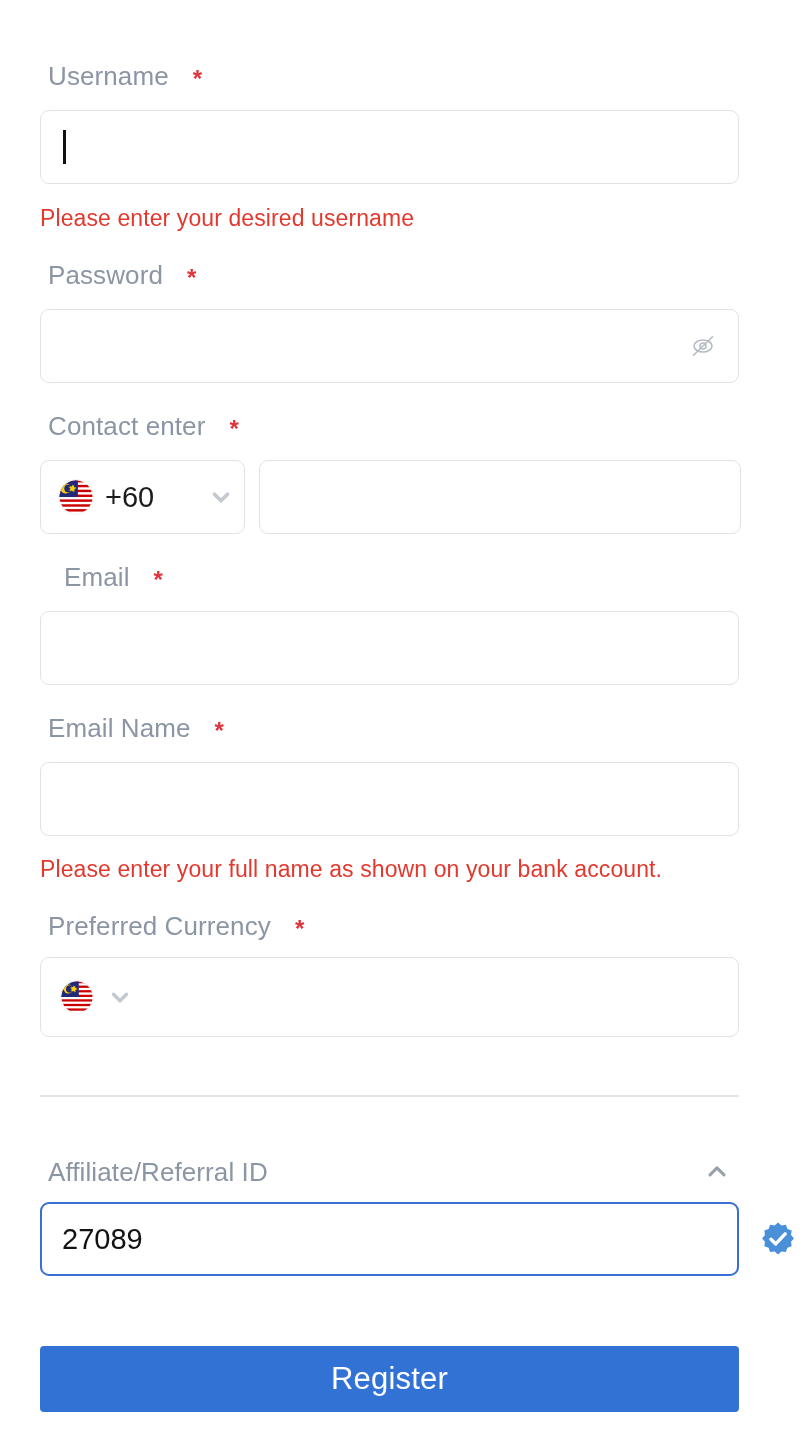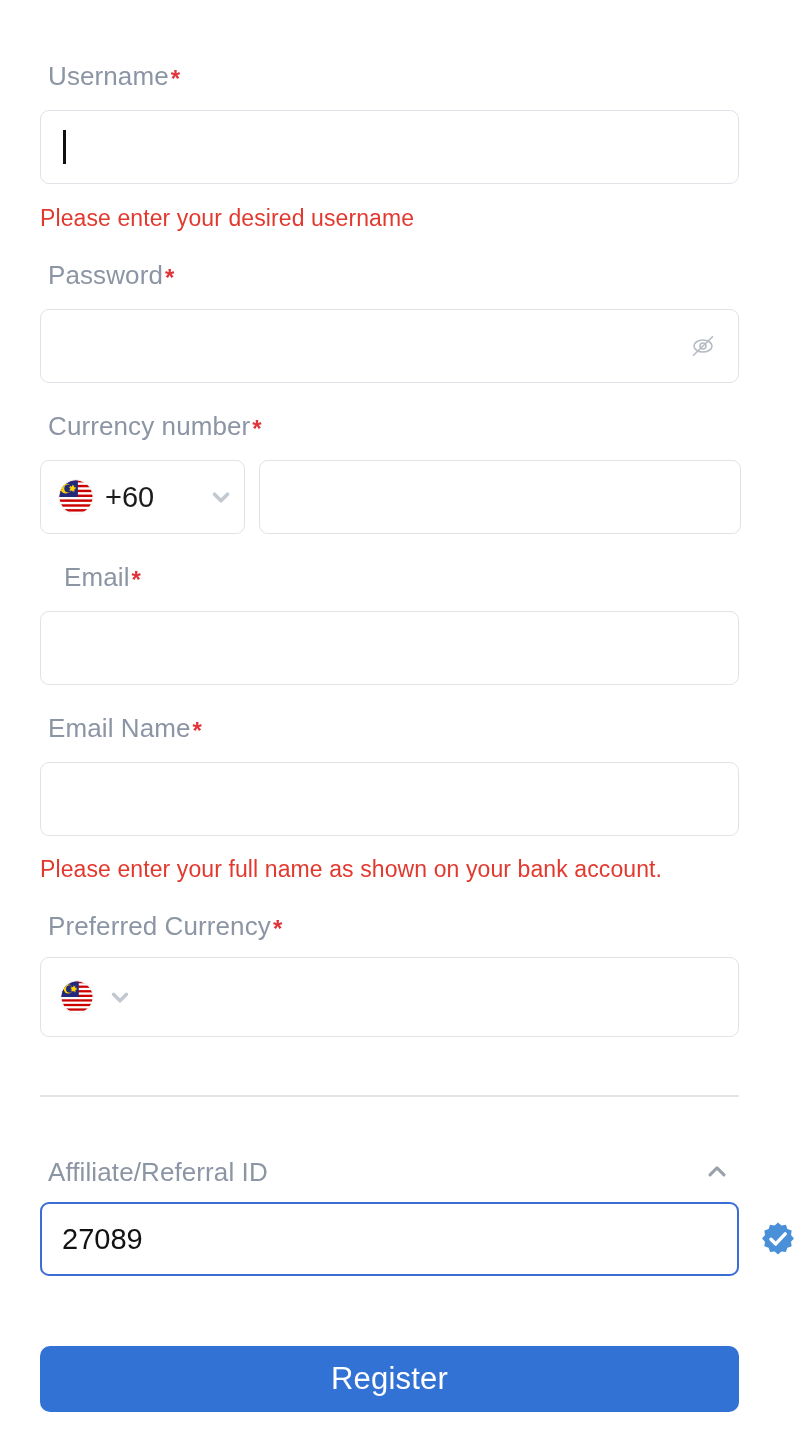--- a/index.html
+++ b/index.html
@@ -29,21 +29,21 @@
 
   
   .field-label {
     font-size: 26px;
     color: #8c95a4;
     font-weight: 400;
     letter-spacing: 0.1px;
     line-height: 1;
     display: flex;
     align-items: baseline;
-    gap: 2px;
+    gap: 24px;
   }
   .req-star {
     color: #e0333a;
     font-size: 24px;
     font-weight: 700;
     line-height: 1;
     position: relative;
     top: 2px;
   }
 
@@ -210,21 +210,21 @@
     height: 38px;
     flex: 0 0 auto;
   }
 
   
   .register-btn {
     width: 699px;
     height: 66px;
     background: #3172d4;
     border: none;
-    border-radius: 10px;
+    border-radius: 4px;
     color: #ffffff;
     font-size: 31px;
     font-family: "Liberation Sans", sans-serif;
     letter-spacing: 0.2px;
     cursor: pointer;
     display: flex;
     align-items: center;
     justify-content: center;
   }
 
@@ -262,21 +262,21 @@
       <span class="value"></span>
       <svg class="eye-off" viewBox="0 0 24 24" fill="none">
         <ellipse cx="12" cy="12" rx="7.2" ry="4.8" stroke="#b7bcc4" stroke-width="1.3"></ellipse>
         <circle cx="12" cy="12" r="2.4" stroke="#b7bcc4" stroke-width="1.3"></circle>
         <line x1="4.4" y1="19.4" x2="19.6" y2="4.6" stroke="#b7bcc4" stroke-width="1.3" stroke-linecap="round"></line>
       </svg>
     </div>
 
     <div class="abs" style="left:8px; top:413px;">
       <div class="field-label">
-        <span>Currency number</span>
+        <span>Contact enter</span>
         <span class="req-star">*</span>
       </div>
     </div>
 
     <div class="abs contact-row" style="left:0px; top:460px;">
       <div class="country-select">
         <svg class="flag" viewBox="0 0 36 36">
           <defs>
               <clipPath id="mclip1">
                 <circle cx="18" cy="18" r="17.5"></circle>

